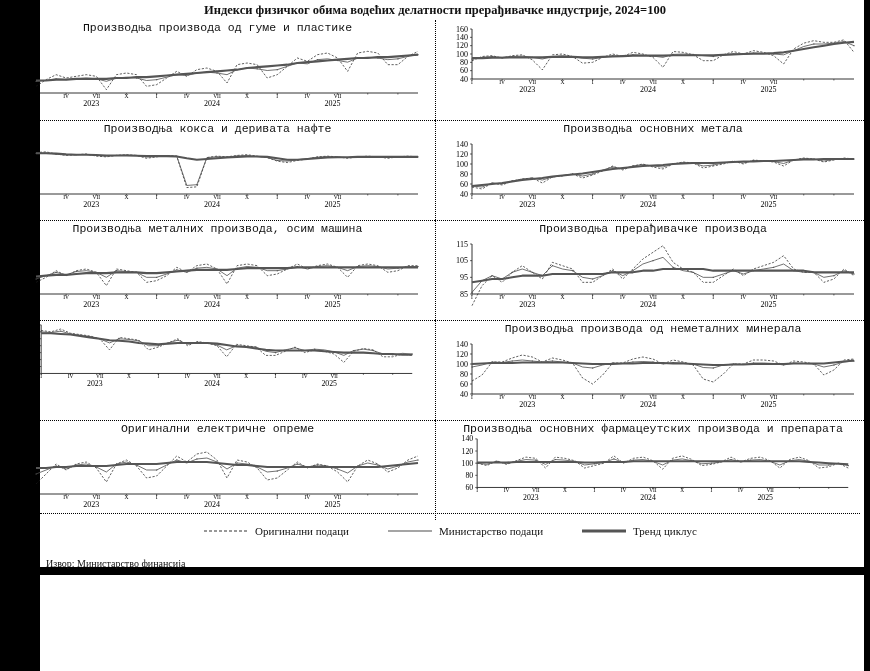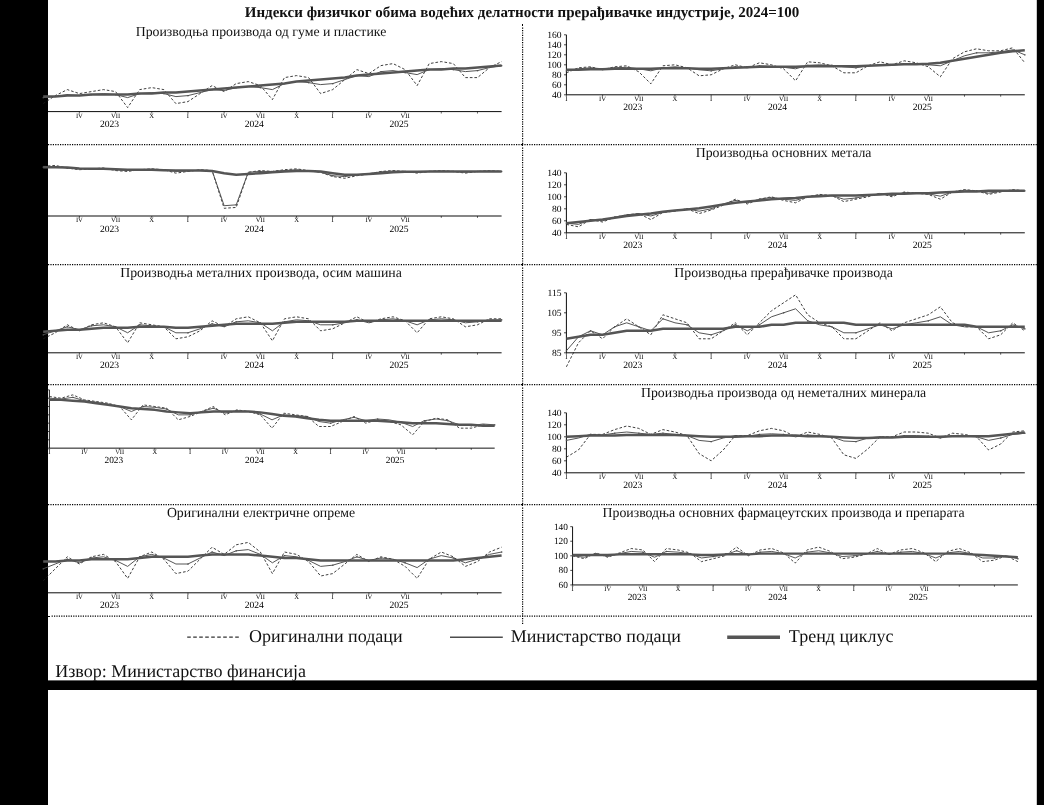--- a/index.html
+++ b/index.html
@@ -36,21 +36,21 @@
     position:relative;
     box-sizing:border-box;
     padding:0 6px;
   }
   .cell.bright{border-left:1px dotted #000;}
   .cell.rowline{border-top:1px dotted #000;}
   .panel-title{
     text-align:center;
     font-size:11.5px;
     line-height:13px;
-    font-family:Liberation Serif, serif;
+    font-family:Liberation Mono, monospace;
     margin:1px 0 0 0;
     padding:0 10px;
   }
   .plotwrap{
     position:relative;
     width:100%;
   }
   svg{display:block;}
   .footer{
     position:absolute;
@@ -65,25 +65,25 @@
     height:26px;
     display:flex;
     justify-content:center;
     align-items:center;
     gap:38px;
     font-size:11px;
     border-top:1px dotted #000;
     padding-top:4px;
   }
   .legend .item{display:flex;align-items:center;gap:6px;}
-  .legend .lbl{font-size:15px;}
+  .legend .lbl{font-size:11px;}
   .source{
     position:absolute;
     left:46px;bottom:6px;
-    font-size:15px;
+    font-size:10px;
   }
   .blackbar-l{
     position:absolute;left:0;top:0;width:40px;height:671px;background:#000;
   }
   .blackbar-b{
     position:absolute;left:0;bottom:0;width:870px;height:8px;background:#000;
   }
   .blackbar-r{
     position:absolute;right:0;top:0;width:6px;height:671px;background:#000;
   }
@@ -247,20 +247,21 @@
             <rect x="331.07894736842104" y="28.5" width="1.1" height="1.1" fill="#4d4d4d"></rect>
             <rect x="351.1842105263158" y="25.166666666666668" width="1.1" height="1.1" fill="#4d4d4d"></rect>
             <rect x="371.2894736842105" y="18.5" width="1.1" height="1.1" fill="#4d4d4d"></rect>
             <rect x="391.39473684210526" y="17.666666666666664" width="1.1" height="1.1" fill="#4d4d4d"></rect>
             <rect x="411.5" y="20.16666666666667" width="1.1" height="1.1" fill="#4d4d4d"></rect>
             <path d="M30.00 33.17 L40.05 33.17 L50.11 32.75 L60.16 32.75 L70.21 32.33 L80.26 32.33 L90.32 32.33 L100.37 32.33 L110.42 31.92 L120.47 31.92 L130.53 31.92 L140.58 32.33 L150.63 32.33 L160.68 31.92 L170.74 31.50 L180.79 31.08 L190.84 30.67 L200.89 30.67 L210.95 30.67 L221.00 30.67 L231.05 30.25 L241.11 30.25 L251.16 30.25 L261.21 30.25 L271.26 30.25 L281.32 29.83 L291.37 29.42 L301.42 29.00 L311.47 28.58 L321.53 28.58 L331.58 28.17 L341.63 27.33 L351.68 25.67 L361.74 24.00 L371.79 22.33 L381.84 20.67 L391.89 19.00 L401.95 17.75 L412.00 16.92" fill="none" stroke="#555" stroke-width="2.1" stroke-linejoin="round"></path>
           </svg>
         </div>
       </div>
       <div class="cell rowline">
+        <div class="panel-title">Производња кокса и деривата нафте</div>
         <div class="plotwrap">
           <svg viewBox="0 0 420 70" width="420" height="80">
             <line x1="28" x2="30" y1="54" y2="54" stroke="#000" stroke-width="0.6"></line>
             <text x="26" y="56.6" text-anchor="end" class="ylabtxt">0</text>
             <line x1="28" x2="30" y1="46.85714285714286" y2="46.85714285714286" stroke="#000" stroke-width="0.6"></line>
             <text x="26" y="49.45714285714286" text-anchor="end" class="ylabtxt">20</text>
             <line x1="28" x2="30" y1="39.714285714285715" y2="39.714285714285715" stroke="#000" stroke-width="0.6"></line>
             <text x="26" y="42.31428571428572" text-anchor="end" class="ylabtxt">40</text>
             <line x1="28" x2="30" y1="32.57142857142857" y2="32.57142857142857" stroke="#000" stroke-width="0.6"></line>
             <text x="26" y="35.17142857142857" text-anchor="end" class="ylabtxt">60</text>

